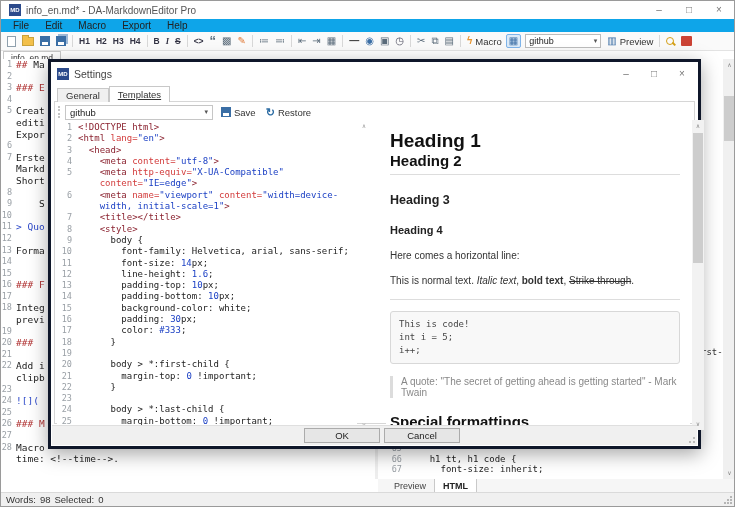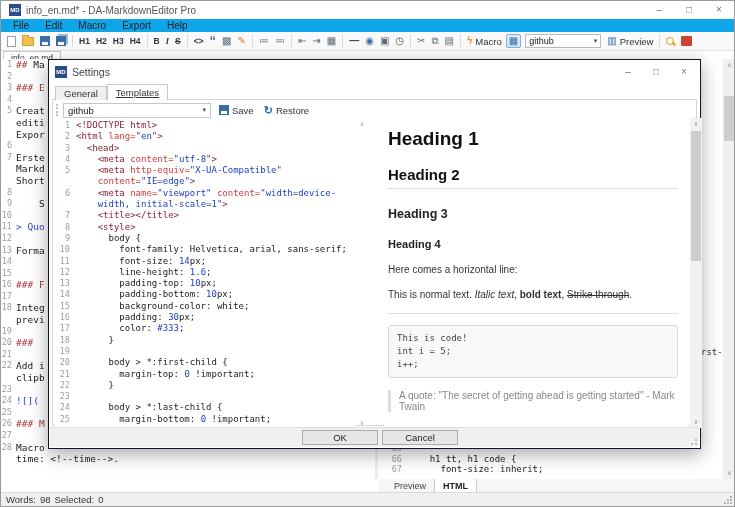--- a/index.html
+++ b/index.html
@@ -82,42 +82,42 @@
 .tk-tag{color:#8b2330;}
 .tk-attr{color:#d23b3b;}
 .tk-val{color:#1a3fc4;}
 .tk-num{color:#1a3fc4;}
 .tk-t{color:#222;}
 .tk-h{color:#b03333;}
 .tk-q{color:#2a46c8;}
 .tk-l{color:#2a46c8;}
 
 
-.dialog{position:absolute;left:47px;top:58px;width:653px;height:390px;background:#fff;border:1px solid #0f172a;box-shadow:0 5px 18px rgba(0,0,0,.35);}
+.dialog{position:absolute;left:47px;top:58px;width:653px;height:390px;background:#fff;border:3px solid #0f172a;box-shadow:0 5px 18px rgba(0,0,0,.35);}
 .dlg-titlebar{position:absolute;left:0;top:0;right:0;height:24px;background:#fff;display:flex;align-items:center;padding-left:6px;font-size:10.5px;color:#444;}
 .dlg-controls{position:absolute;right:2px;top:0;height:24px;display:flex;}
 .dlg-btn{width:28px;text-align:center;font-size:10px;color:#777;line-height:24px;}
 .dlg-tabs{position:absolute;left:6px;top:24px;height:16px;display:flex;align-items:flex-end;font-size:9.5px;color:#333;z-index:2;justify-content:space-between;}
 .dtab{padding:1px 8px;background:#f0f0f0;border:1px solid #c8c8c8;border-bottom:none;height:14px;line-height:12px;}
 .dtab.active{background:#fff;height:16px;line-height:14px;position:relative;text-decoration:underline;}
 .dlg-tabpage{position:absolute;left:3px;right:3px;top:39px;bottom:22px;border:1px solid #d6d6d6;background:#fff;}
 .dlg-toolbar{position:absolute;left:6px;top:42px;right:6px;height:16px;display:flex;align-items:center;font-size:9.5px;color:#333;}
 .dlg-grip{width:3px;height:12px;border-left:2px dotted #c3c3c3;margin:0 4px 0 1px;}
 .dlg-combo{display:inline-flex;align-items:center;justify-content:space-between;width:148px;height:15px;background:#fff;border:1px solid #c6c6c6;padding:0 4px;margin-right:8px;font-size:9.5px;color:#222;}
 .dlg-tool-btn{display:inline-flex;align-items:center;gap:3px;margin-right:10px;color:#333;}
 .ic-restore{color:#2e6da4;font-weight:bold;font-size:11px;line-height:10px;}
 .dlg-code{position:absolute;left:6px;top:60px;width:300px;height:306px;overflow:hidden;background:#fff;}
 .dlg-code .code-row{height:11.3px;font-size:9px;line-height:11.3px;}
 .dlg-code .gutter{width:15px;margin-right:6px;}
 .dlg-code-scroll{position:absolute;left:308px;top:60px;width:10px;height:306px;}
 .mini-arrow{position:absolute;left:0;width:10px;text-align:center;font-size:6px;color:#999;}
 .dlg-preview{position:absolute;left:335px;top:58px;width:304px;height:310px;overflow:hidden;background:#fff;padding:2px 10px 0 4px;}
 .dlg-preview-scroll{left:641px;top:58px;height:310px;position:absolute;width:12px;background:#f2f2f2;}
 .pv-h1{font-size:19px;font-weight:bold;color:#111;margin-top:8px;}
-.pv-h2{font-size:15px;font-weight:bold;color:#111;margin-top:16px;padding-bottom:5px;border-bottom:1px solid #ddd;}
+.pv-h2{font-size:15px;font-weight:bold;color:#111;padding-bottom:5px;border-bottom:1px solid #ddd;}
 .pv-h3{font-size:12.5px;font-weight:bold;color:#222;margin-top:18px;}
 .pv-h4{font-size:11px;font-weight:bold;color:#222;margin-top:17px;}
 .pv-p{font-size:10px;color:#333;margin-top:14px;}
 .pv-p .it{font-style:italic;}
 .pv-p .bd{font-weight:bold;}
 .pv-p .st{text-decoration:line-through;}
 .pv-hr{border:none;border-top:1px solid #ddd;margin-top:13px;}
 .pv-code{margin-top:11px;background:#f8f8f8;border:1px solid #d8d8d8;border-radius:3px;padding:6px 8px;font-family:"DejaVu Sans Mono","Liberation Mono",monospace;font-size:9px;color:#444;line-height:13px;}
 .pv-quote{margin-top:12px;border-left:3px solid #dcdcdc;padding-left:8px;color:#888;font-size:10px;}
 .pv-special{font-size:15px;font-weight:bold;color:#111;margin-top:15px;padding-bottom:5px;border-bottom:1px solid #eee;}

